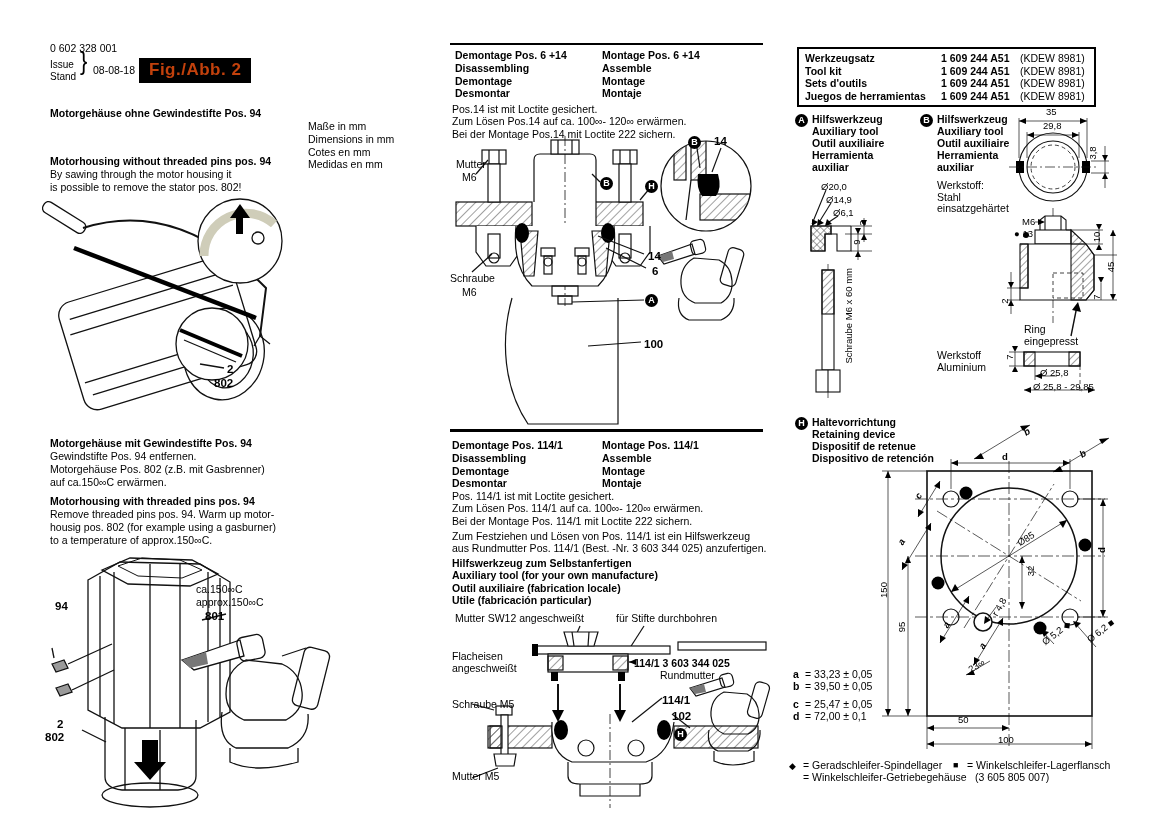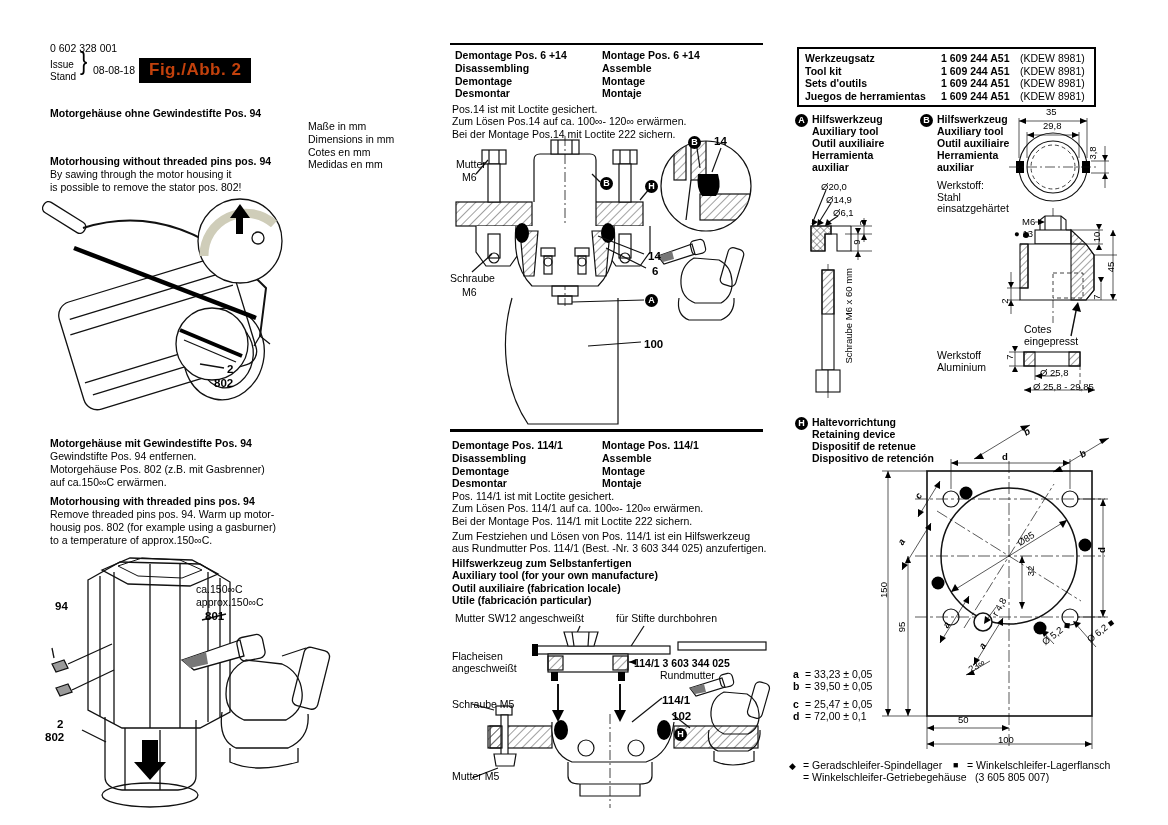--- a/index.html
+++ b/index.html
@@ -548,21 +548,21 @@
   <div class="dim" style="left:1046px;top:107px;">35</div>
   <div class="dim" style="left:1043px;top:121px;">29,8</div>
   <div class="dim" style="left:1086px;top:148px;transform:rotate(-90deg);">3,8</div>
   <div class="dim" style="left:1022px;top:217px;">M6</div>
   <div class="dim" style="left:1014px;top:229px;">● 13</div>
   <div class="dim" style="left:1092px;top:232px;transform:rotate(-90deg);">10</div>
   <div class="dim" style="left:1106px;top:262px;transform:rotate(-90deg);">45</div>
   <div class="dim" style="left:1094px;top:292px;transform:rotate(-90deg);">7</div>
   <div class="dim" style="left:1002px;top:296px;transform:rotate(-90deg);">2</div>
   <div class="t blk" style="left:1024px;top:323px;line-height:12px;">
-    <span>Cotes</span>
+    <span>Ring</span>
     <span>eingepresst</span>
   </div>
   <div class="t blk" style="left:937px;top:349px;line-height:12px;">
     <span>Werkstoff</span>
     <span>Aluminium</span>
   </div>
   <div class="dim" style="left:1007px;top:352px;transform:rotate(-90deg);">7</div>
   <div class="dim" style="left:1040px;top:368px;">Ø 25,8</div>
   <div class="dim" style="left:1033px;top:382px;">Ø 25,8 - 29,85</div>
 

